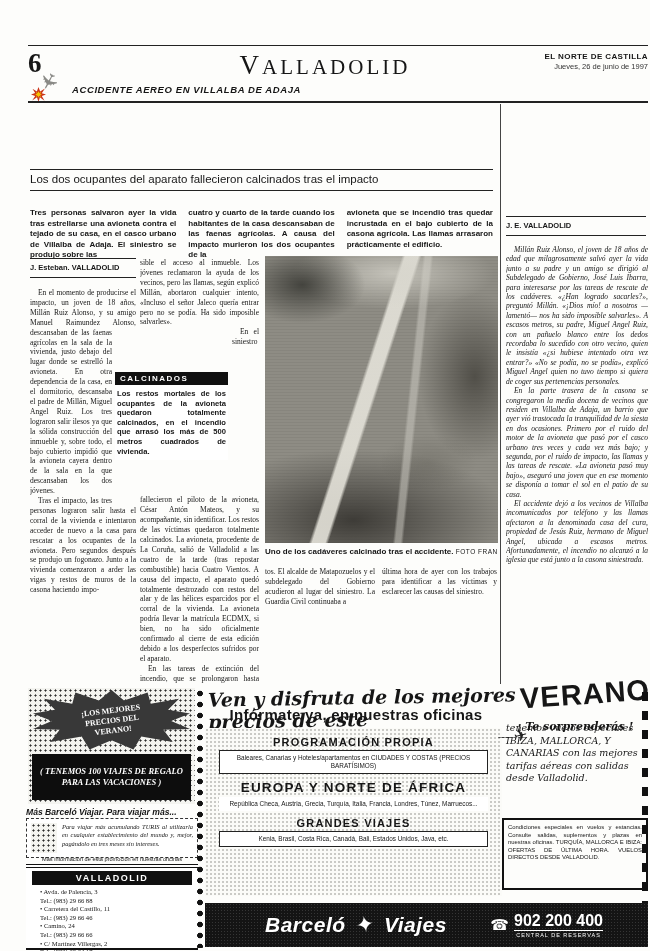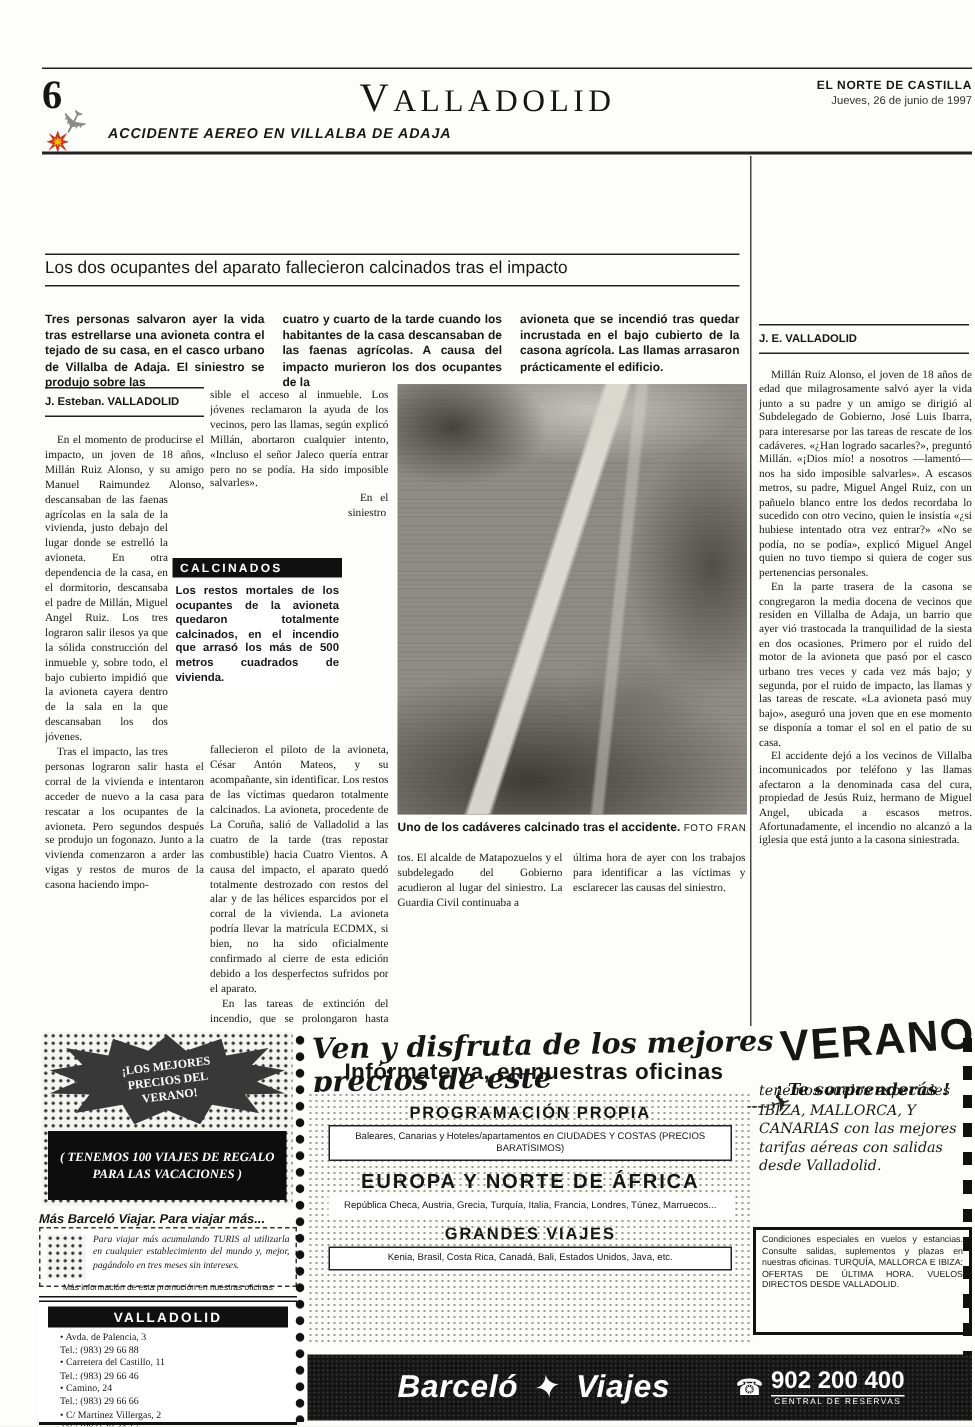--- a/index.html
+++ b/index.html
@@ -49,21 +49,21 @@
       linear-gradient(108deg, transparent 42%, rgba(228,226,217,.9) 43%, rgba(228,226,217,.9) 47%, transparent 48%),
       linear-gradient(96deg, transparent 60%, rgba(200,198,190,.55) 61%, rgba(200,198,190,.55) 63%, transparent 64%),
       radial-gradient(ellipse 80px 120px at 90% 42%, rgba(66,64,58,.8), transparent 70%),
       radial-gradient(ellipse 210px 95px at 38% 92%, rgba(48,46,42,.85), transparent 75%),
       radial-gradient(ellipse 70px 40px at 70% 72%, rgba(120,118,110,.8), transparent 70%),
       repeating-linear-gradient(0deg, rgba(0,0,0,.05) 0 1px, transparent 1px 3px);}
   .caption{font-size:8px;font-weight:bold;}
   .credit{font-size:6.5px;font-weight:normal;letter-spacing:.5px;}
 
   
-  .sb-body{font-size:7.5px;line-height:9.4px;}
+  .sb-body{font-size:7.5px;line-height:9.4px;font-style:italic;}
   .sb-body p{margin:0;text-indent:8px;}
   .vrule{width:1px;background:#444;}
 
   
   .halftone{background-color:#f4f4f0;
     background-image:radial-gradient(circle,#2b2b2b 26%,transparent 32%);background-size:5px 5px;}
   .halftone-light{background-color:#fbfbf8;
     background-image:radial-gradient(circle,#9a9a94 22%,transparent 28%);background-size:4px 4px;}
   .star{clip-path:polygon(50% 0%,58% 17%,73% 4%,75% 22%,93% 14%,86% 32%,100% 38%,88% 50%,
         100% 63%,83% 64%,89% 84%,69% 75%,64% 96%,50% 81%,36% 96%,31% 75%,11% 84%,17% 64%,

